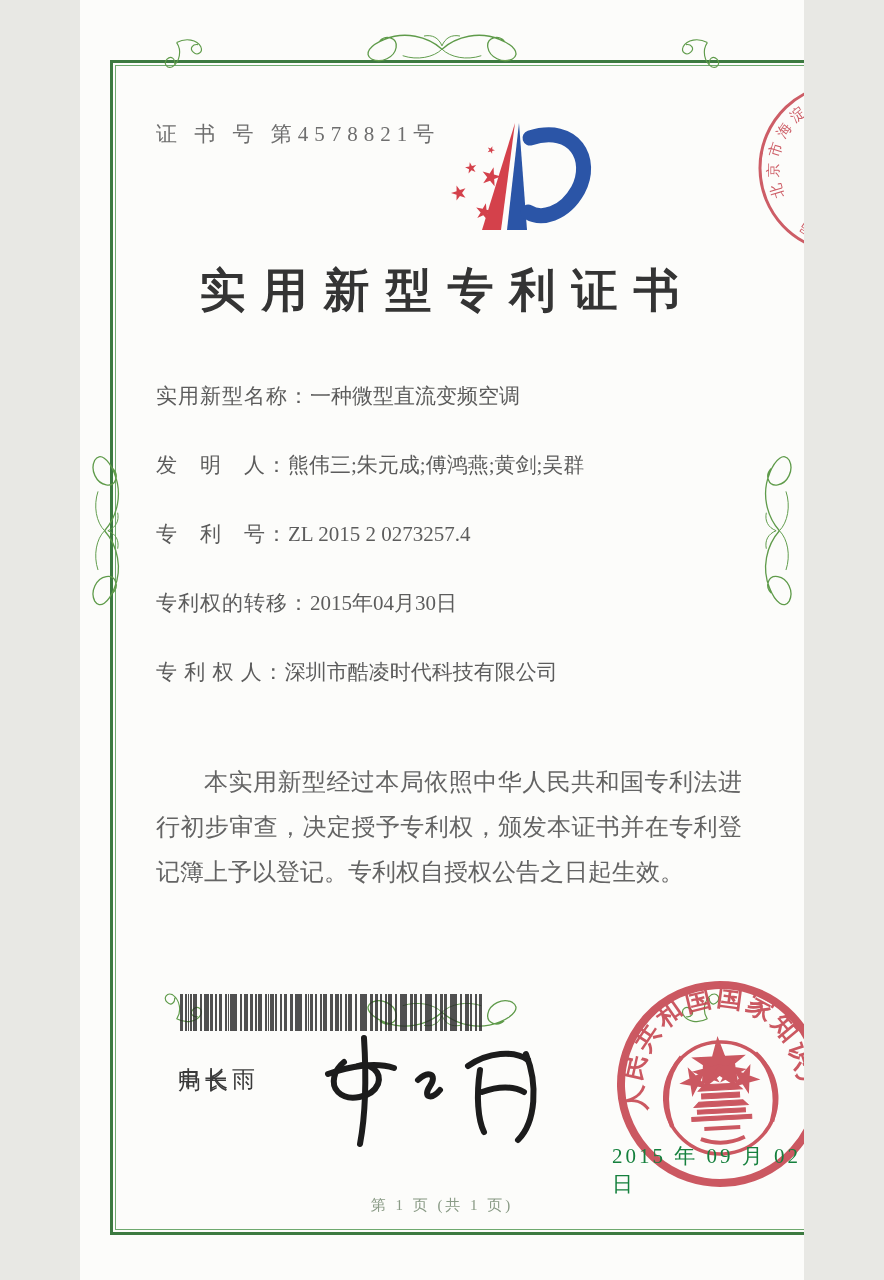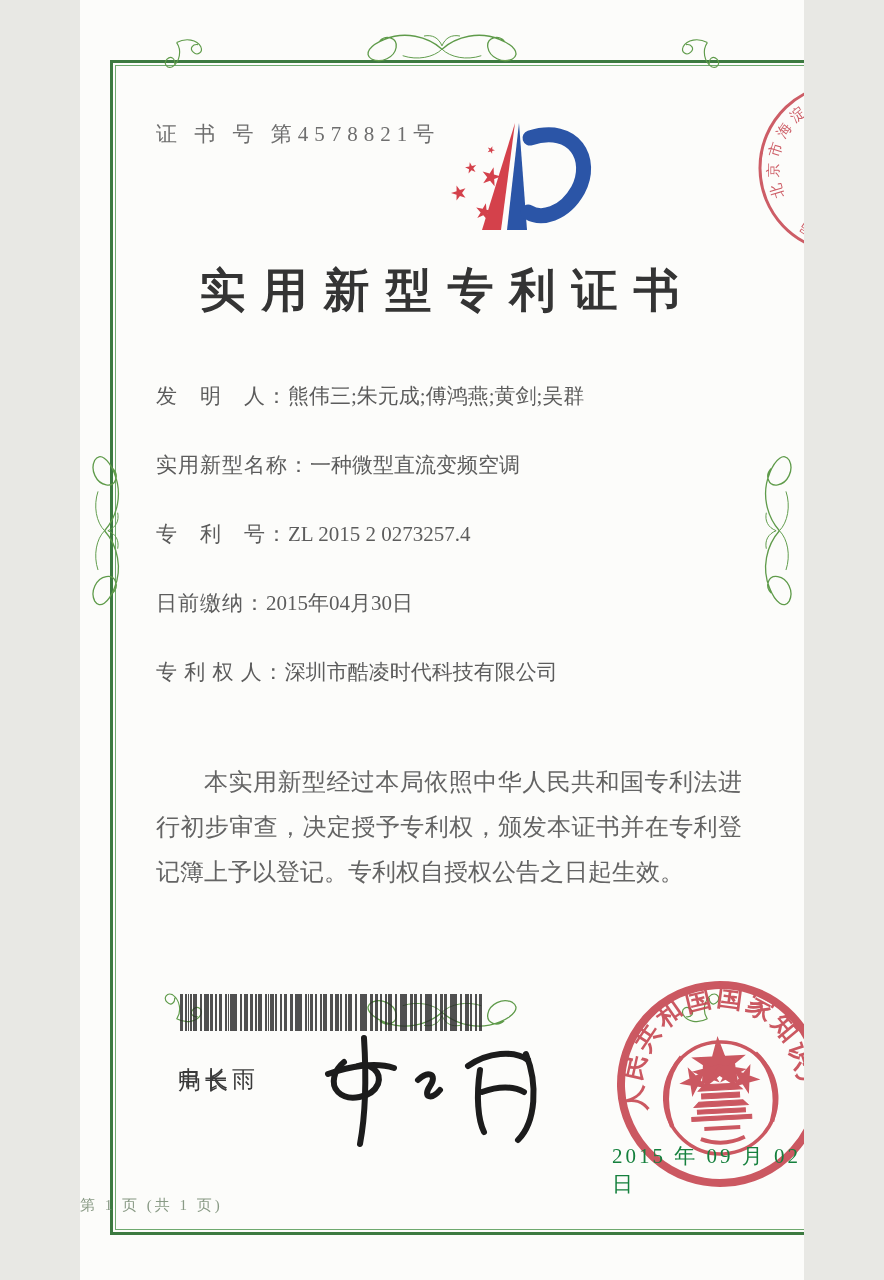--- a/index.html
+++ b/index.html
@@ -54,21 +54,21 @@
   .director-title { position:absolute; left:98px; top:1066px; font-size:23px; color:#3a3a3a; letter-spacing:4px; z-index:3; }
   .director-name  { position:absolute; left:98px; top:1064px; font-size:23px; color:#3a3a3a; letter-spacing:4px; z-index:3; }
   .signature { position:absolute; left:238px; top:1028px; width:250px; height:125px; z-index:3; }
   .main-seal { position:absolute; left:534px; top:978px; width:212px; height:212px; z-index:3; opacity:.88; transform:rotate(-3deg); }
   .seal-date {
     position:absolute; left:532px; top:1142px; z-index:5;
     font-size:21px; color:#15803d; letter-spacing:3px;
   }
   .footer {
     position:absolute; left:0; right:0; top:1196px; z-index:3;
-    text-align:left; font-size:15px; color:#899a85; letter-spacing:3px;
+    text-align:center; font-size:15px; color:#899a85; letter-spacing:3px;
   }
 </style>
 </head>
 <body>
 
 <div class="page">
 
   <svg class="ornaments" viewBox="0 0 884 1280">
     <defs>
       <g id="flourish" stroke="#5f9b4a" stroke-width="1.6" fill="none">
@@ -124,30 +124,30 @@
       <textPath href="#cring" startOffset="75%" text-anchor="middle">国家知识产权局</textPath>
     </text>
     <text y="-6" text-anchor="middle" font-size="16" letter-spacing="8" fill="#c5424d">印花税</text>
     <text y="16" text-anchor="middle" font-size="16" letter-spacing="3" fill="#c5424d">代扣专用章</text>
   </svg>
 
   <div class="title">实用新型专利证书</div>
 
   <div class="fields">
     <div class="field-row">
+      <span class="lbl">实用新型名称：</span><span>一种微型直流变频空调</span>
+    </div>
+    <div class="field-row">
       <span class="lbl">发　明　人：</span><span>熊伟三;朱元成;傅鸿燕;黄剑;吴群</span>
     </div>
     <div class="field-row">
-      <span class="lbl">实用新型名称：</span><span>一种微型直流变频空调</span>
-    </div>
-    <div class="field-row">
       <span class="lbl">专　利　号：</span><span>ZL 2015 2 0273257.4</span>
     </div>
     <div class="field-row">
-      <span class="lbl">日前缴纳：</span><span>2015年04月30日</span>
+      <span class="lbl">专利权的转移：</span><span>2015年04月30日</span>
     </div>
     <div class="field-row">
       <span class="lbl">专 利 权 人：</span><span>深圳市酷凌时代科技有限公司</span>
     </div>
   </div>
 
   <div class="body-text">
     <p>本实用新型经过本局依照中华人民共和国专利法进行初步审查，决定授予专利权，颁发本证书并在专利登记簿上予以登记。专利权自授权公告之日起生效。</p>
   </div>
 

